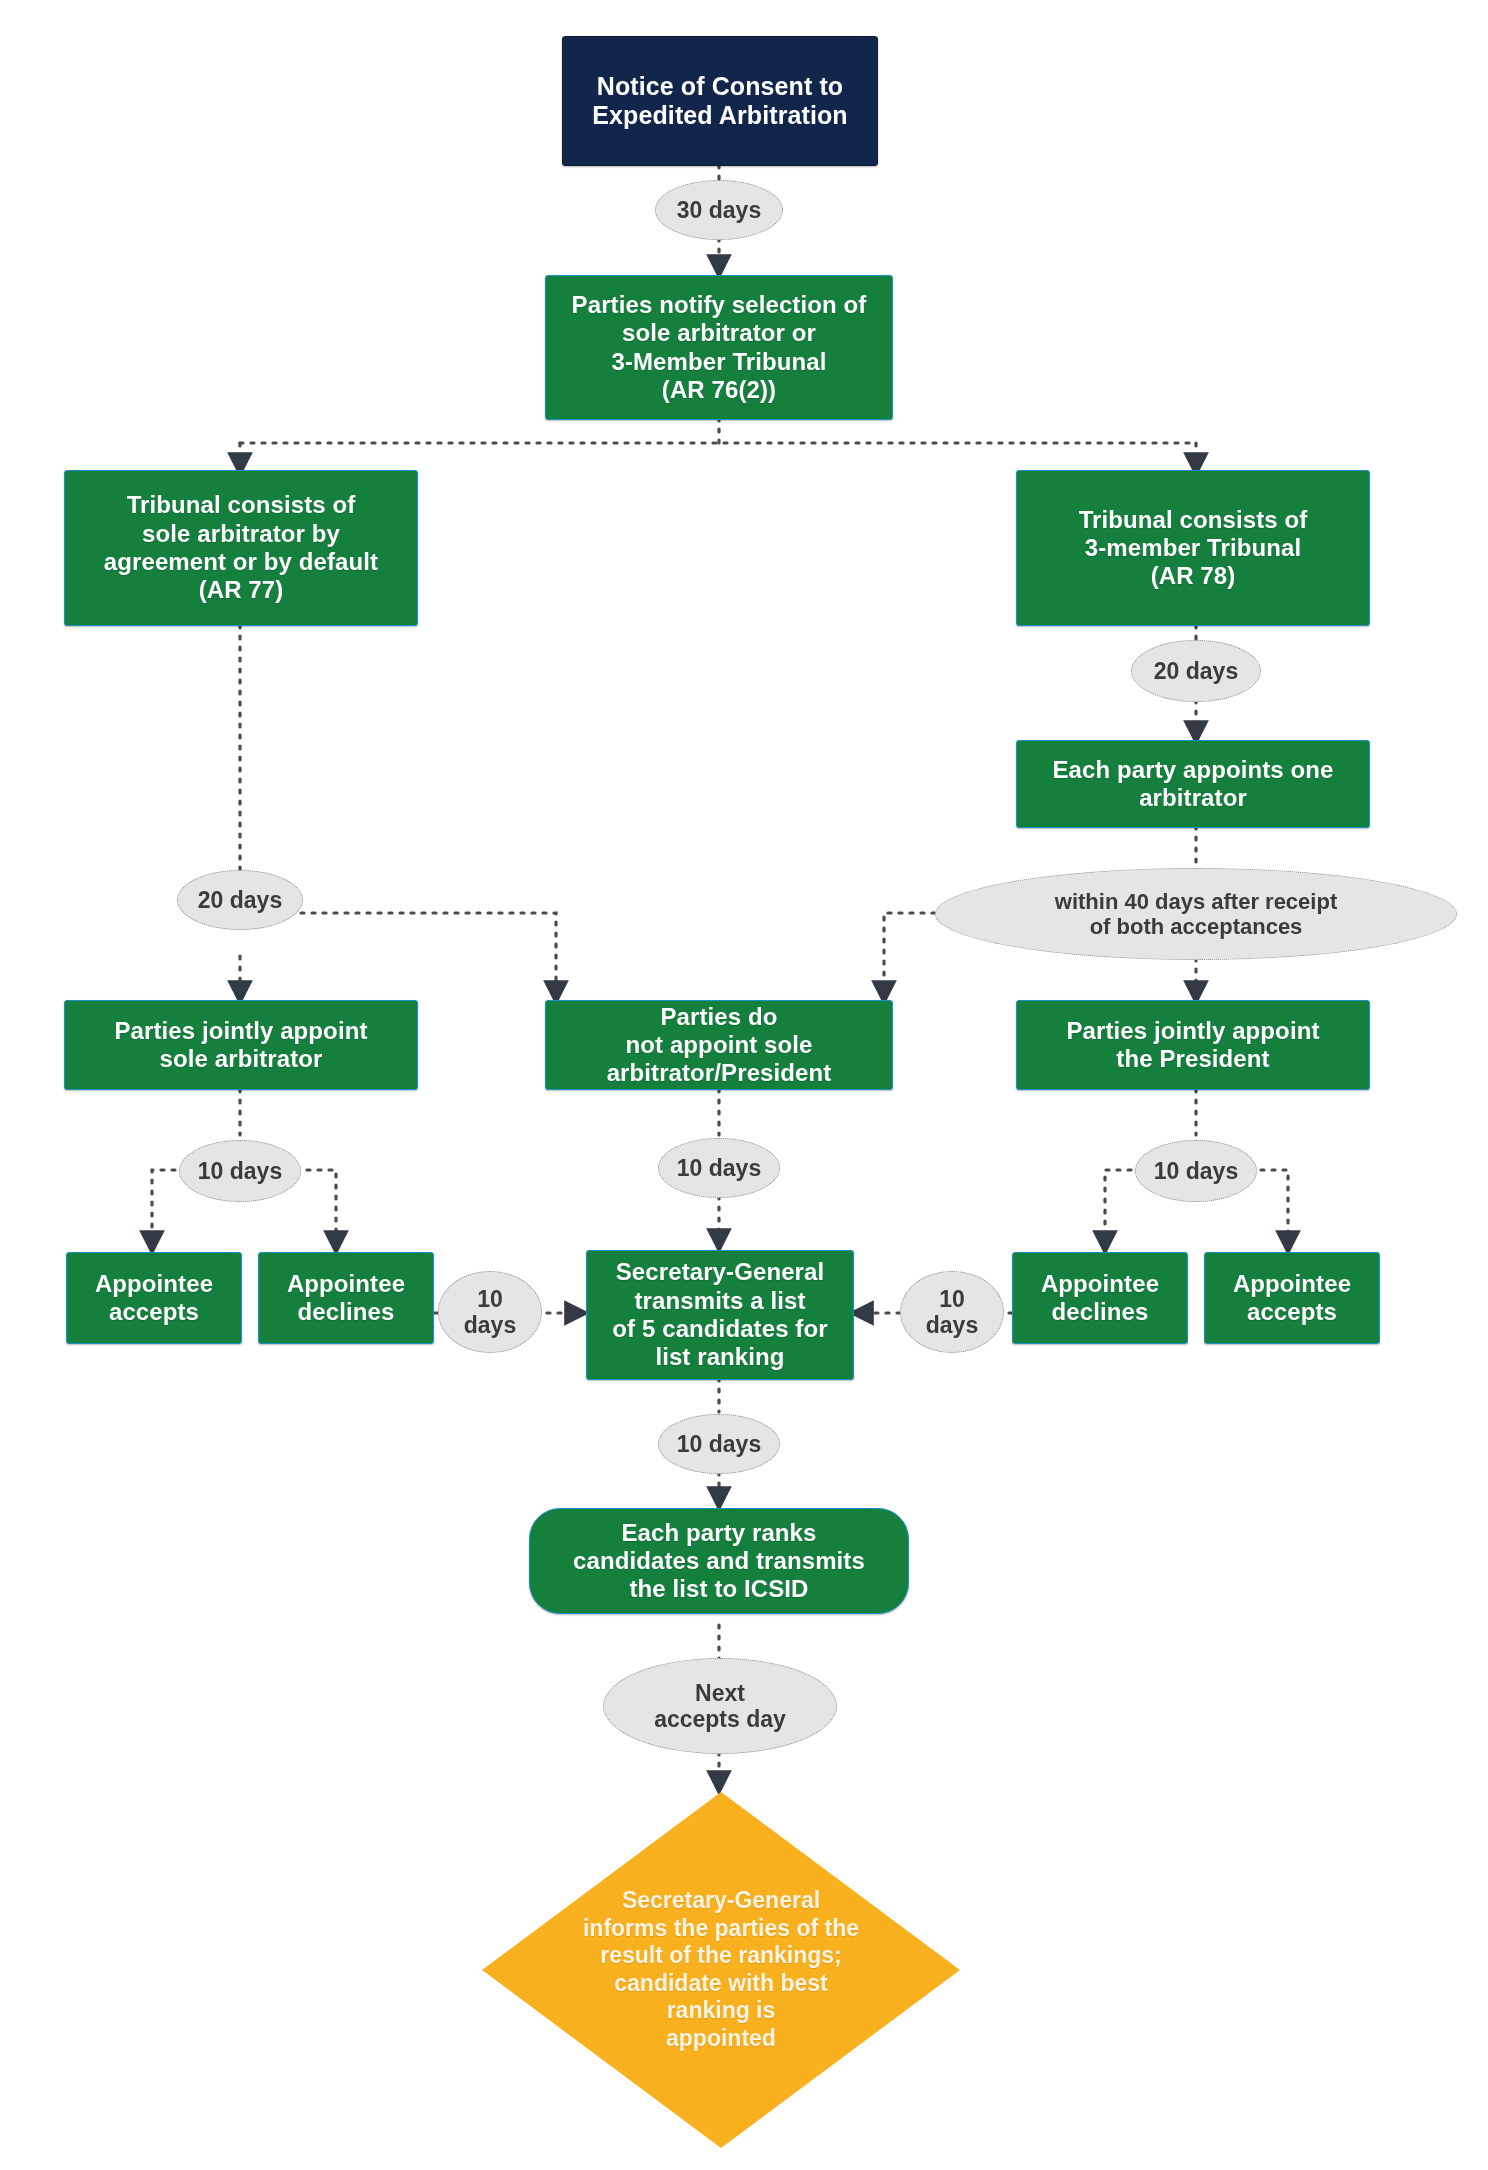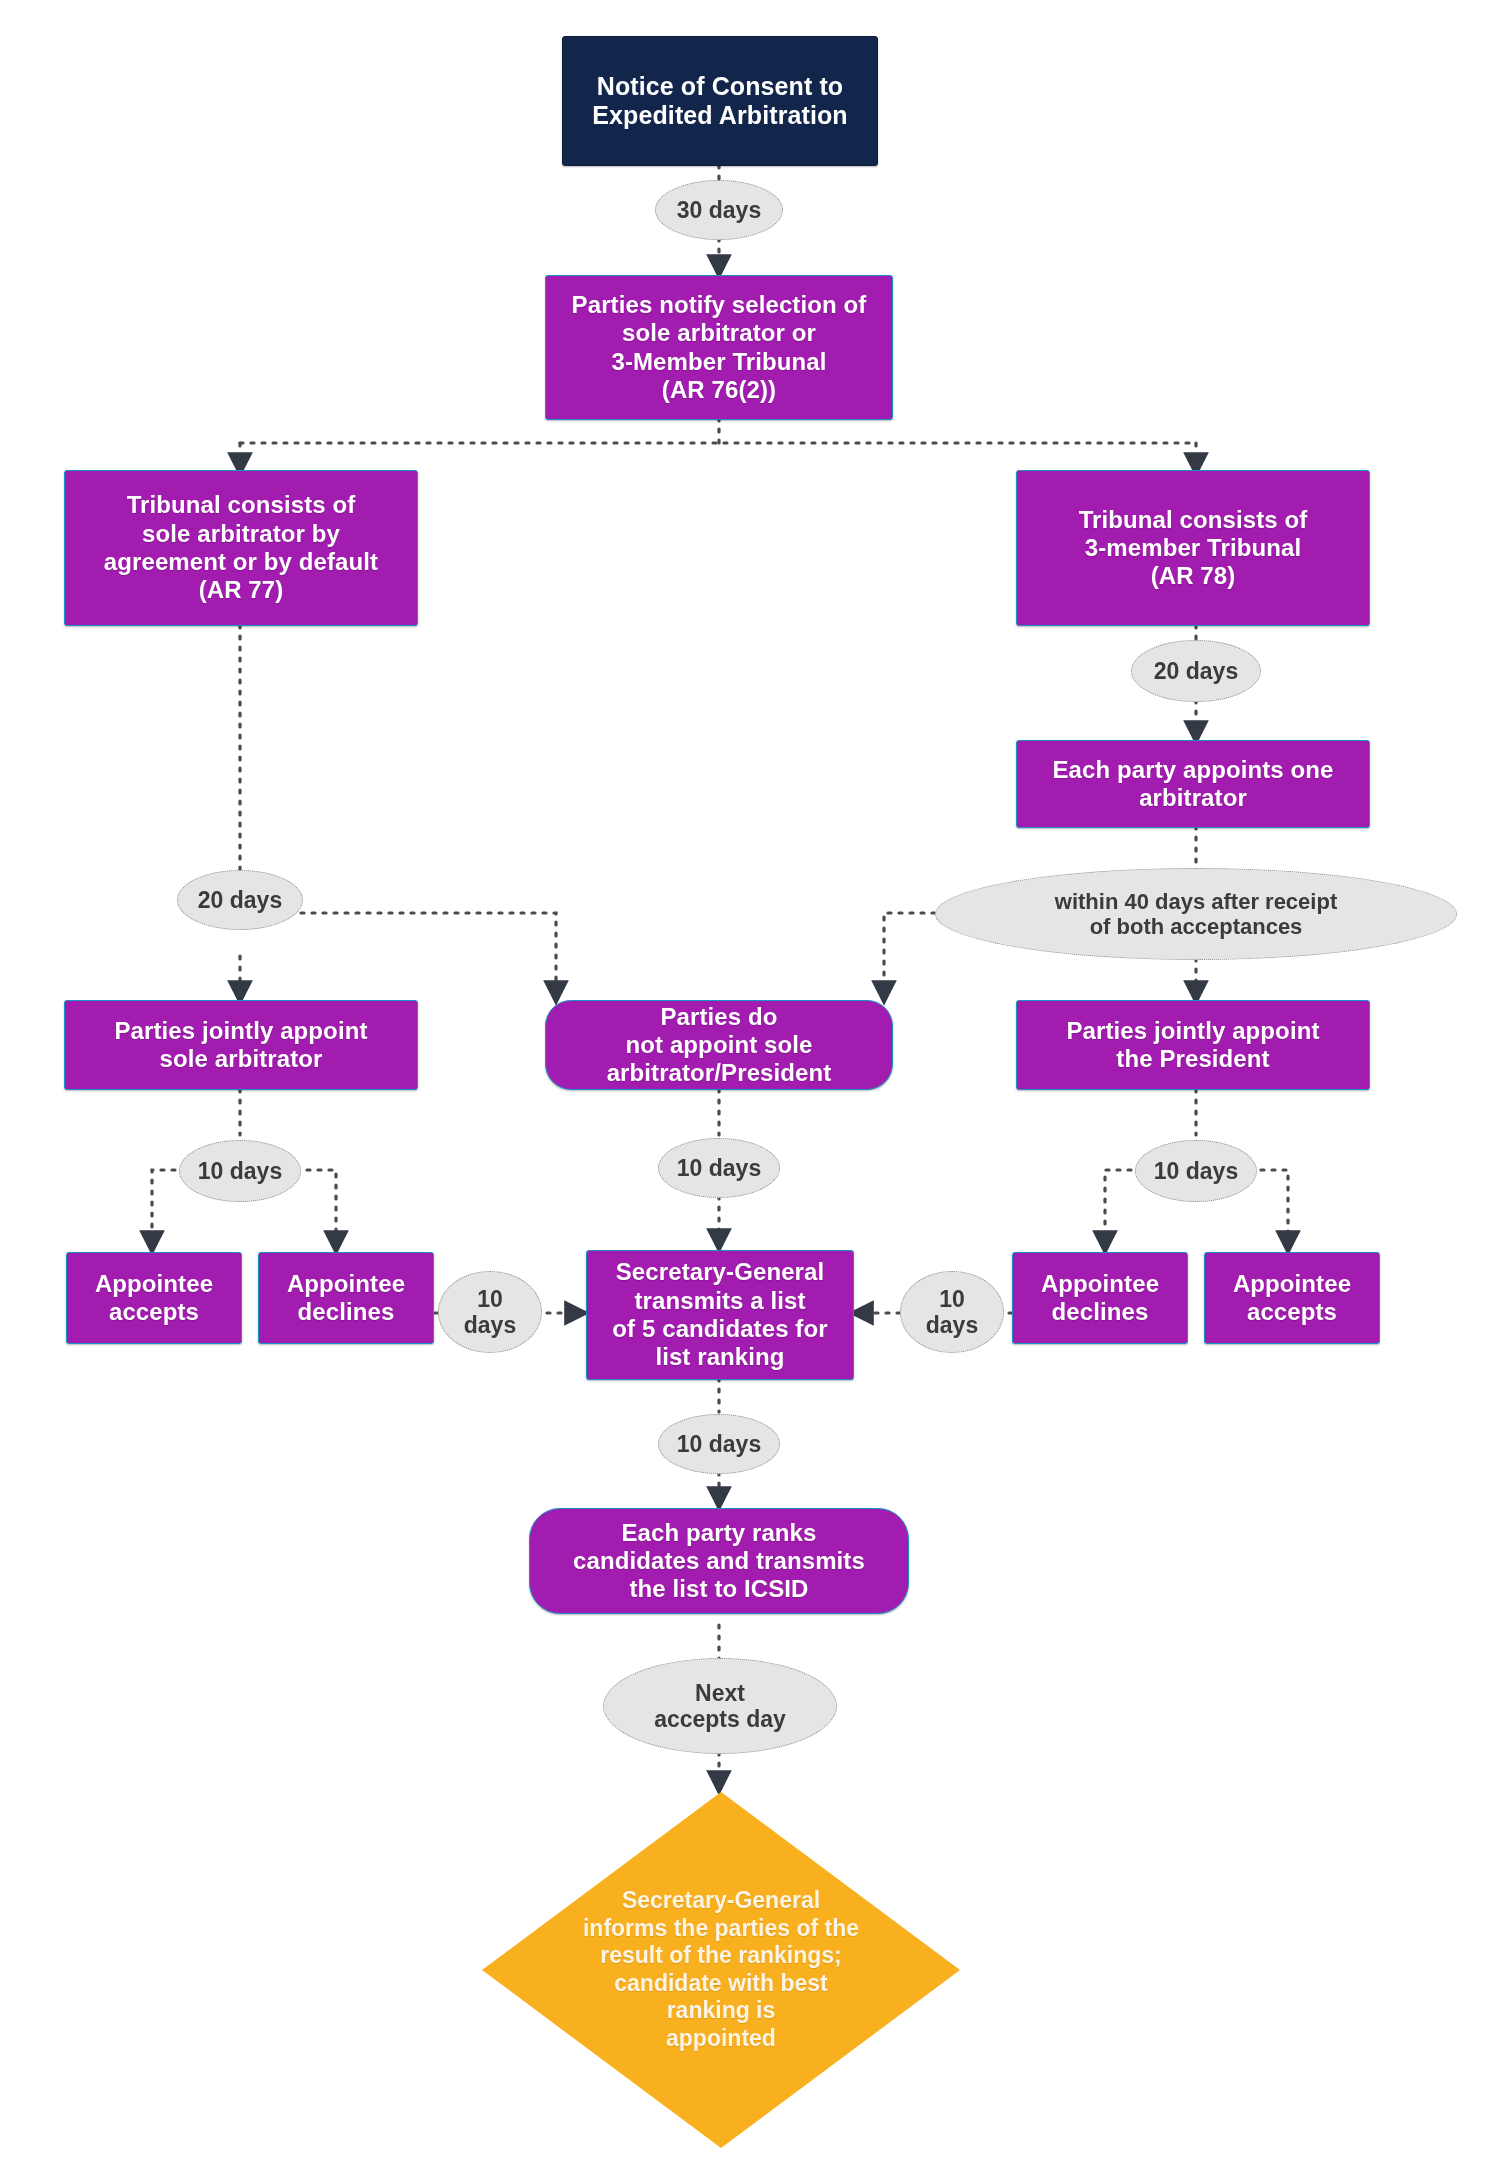--- a/index.html
+++ b/index.html
@@ -36,21 +36,21 @@
     font-weight: bold;
     line-height: 1.18;
     white-space: pre-line;
     letter-spacing: 0.1px;
   }
   .box {
     border-radius: 3px;
     box-shadow: 0 1px 2px rgba(0,0,0,0.28);
   }
   .box-process {
-    background: #a21caf;
+    background: #15803d;
     border: 1px solid #1793c7;
     font-size: 24px;
     text-shadow: 0 1px 1px rgba(0,0,0,0.18);
   }
   .box-start {
     background: #12264C;
     border: 1px solid #0d1c38;
     font-size: 25px;
   }
   .ellipse {
@@ -189,21 +189,21 @@
 arbitrator</div>
 
   <div class="ellipse" style="left:935px; top:868px; width:522px; height:92px; font-size:22px;">within 40 days after receipt
 of both acceptances</div>
 
   <div class="ellipse" style="left:177px; top:870px; width:126px; height:60px;">20 days</div>
 
   <div class="node box box-process" style="left:64px; top:1000px; width:354px; height:90px;">Parties jointly appoint
 sole arbitrator</div>
 
-  <div class="node box box-process" style="left:545px; top:1000px; width:348px; height:90px;border-radius:26px;">Parties do
+  <div class="node box box-process" style="left:545px; top:1000px; width:348px; height:90px;">Parties do
 not appoint sole
 arbitrator/President</div>
 
   <div class="node box box-process" style="left:1016px; top:1000px; width:354px; height:90px;">Parties jointly appoint
 the President</div>
 
   <div class="ellipse" style="left:179px; top:1140px; width:122px; height:62px;">10 days</div>
 
   <div class="ellipse" style="left:658px; top:1138px; width:122px; height:60px;">10 days</div>
 

